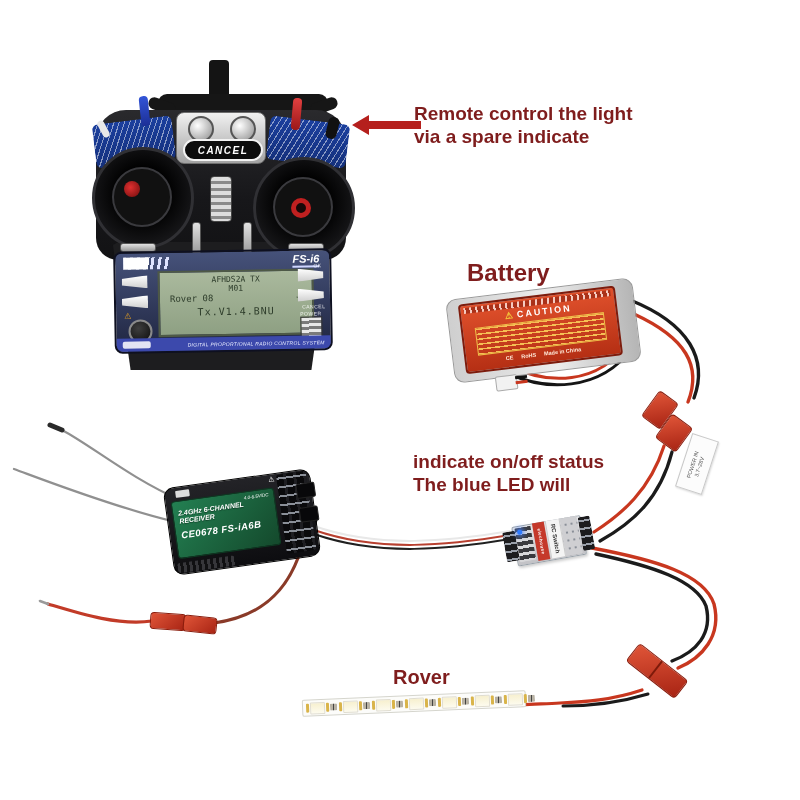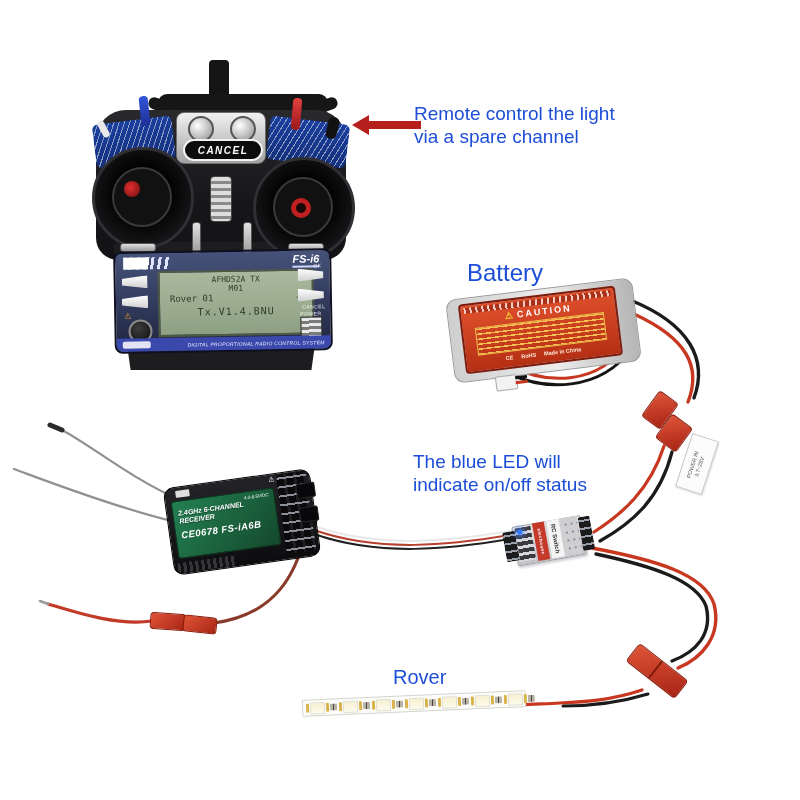--- a/index.html
+++ b/index.html
@@ -2,21 +2,21 @@
 <html><head>
 <meta charset="utf-8">
 <style>
   html,body{margin:0;padding:0;background:#fff;}
   .stage{position:relative;width:800px;height:800px;background:#fff;overflow:hidden;
          font-family:"Liberation Sans",sans-serif;}
   .abs{position:absolute;}
   svg.wires{position:absolute;left:0;top:0;z-index:1;pointer-events:none;}
 
   
-  .annot{position:absolute;z-index:6;color:#1d4ed8;font-weight:normal;}
+  .annot{position:absolute;z-index:6;color:#7f1d1d;font-weight:bold;}
   .an-remote{left:414px;top:102px;font-size:19px;line-height:23px;}
   .an-batt{left:467px;top:259px;font-size:24px;}
   .an-led{left:413px;top:450px;font-size:19px;line-height:23px;}
   .an-load{left:393px;top:666px;font-size:20px;}
 
   
   .tx{position:absolute;z-index:2;}
   .tx-mast{left:209px;top:60px;width:20px;height:50px;background:#141414;border-radius:4px;}
   .tx-handle{left:158px;top:94px;width:170px;height:22px;background:#161616;border-radius:9px;}
   .tx-hend-l{left:148px;top:100px;width:28px;height:12px;background:#161616;border-radius:6px;transform:rotate(20deg);}
@@ -240,21 +240,21 @@
   <div class="abs tx trim trim-hl"></div>
   <div class="abs tx trim trim-hr"></div>
 
   <div class="abs tx bezel">
     <div class="fs-logo"></div>
     <div class="scr-model">FS-i6</div>
     <div class="lcd">
       <div class="lcd-l1">AFHDS2A TX</div>
       <div class="lcd-l2">M01</div>
       <div class="lcd-l3">
-        <span>Rover 01</span>
+        <span>Rover 08</span>
         <span>✈</span>
       </div>
       <div class="lcd-l4">Tx.V1.4.BNU</div>
     </div>
     <div class="btnw l b-l1"></div>
     <div class="btnw l b-l2"></div>
     <div class="btnw r b-r1"></div>
     <div class="btnw r b-r2"></div>
     <div class="scr-lbl lbl-ok">OK</div>
     <div class="scr-lbl lbl-cancel">CANCEL</div>
@@ -263,26 +263,26 @@
     <div class="scr-lbl lbl-power">POWER</div>
     <div class="pwr"></div>
     <div class="scr-footer">
       <div class="footer-chip"></div>
       <div class="footer-text">DIGITAL PROPORTIONAL RADIO CONTROL SYSTEM</div>
     </div>
   </div>
 
   <div class="annot an-remote">
     <div>Remote control the light</div>
-    <div>via a spare channel</div>
+    <div>via a spare indicate</div>
   </div>
   <div class="annot an-batt">Battery</div>
   <div class="annot an-led">
+    <div>indicate on/off status</div>
     <div>The blue LED will</div>
-    <div>indicate on/off status</div>
   </div>
   <div class="annot an-load">Rover</div>
 
   <div class="abs batt">
     <div class="batt-body"></div>
     <div class="batt-label">
       <div class="batt-strip"></div>
       <div class="caution-row">
         <span class="tri">⚠</span>
         <span>CAUTION</span>

